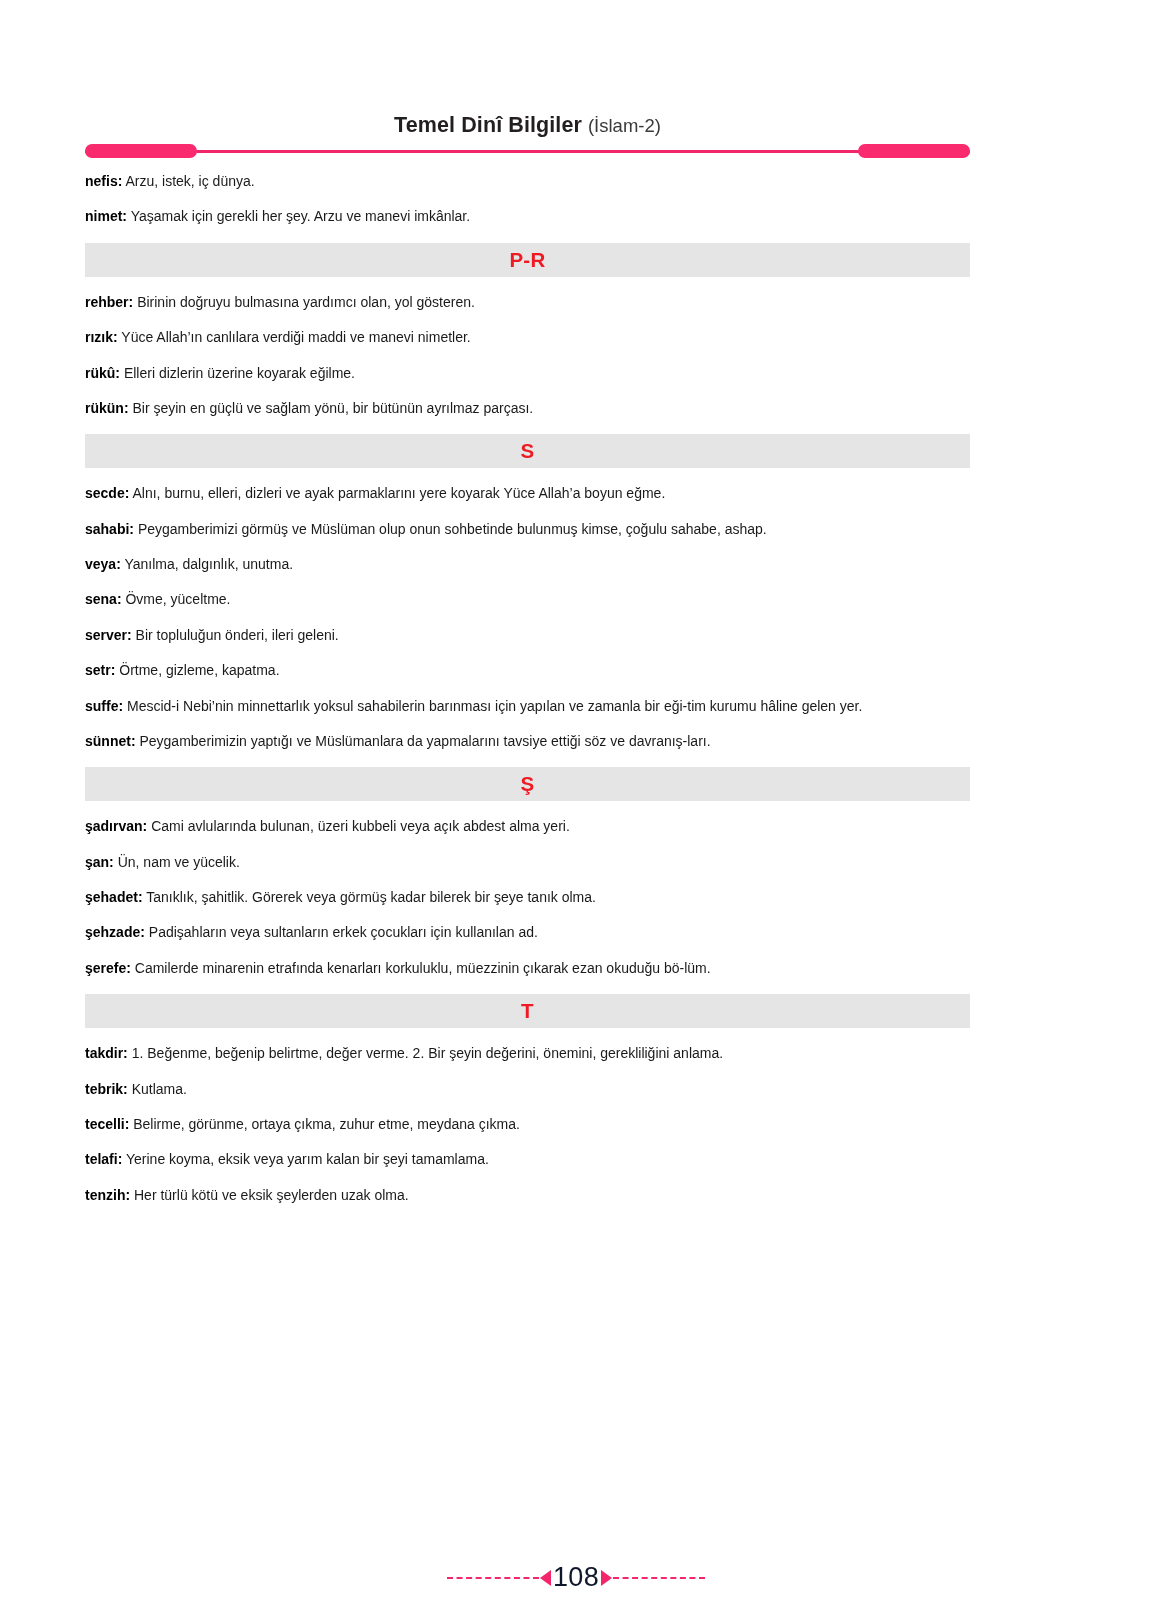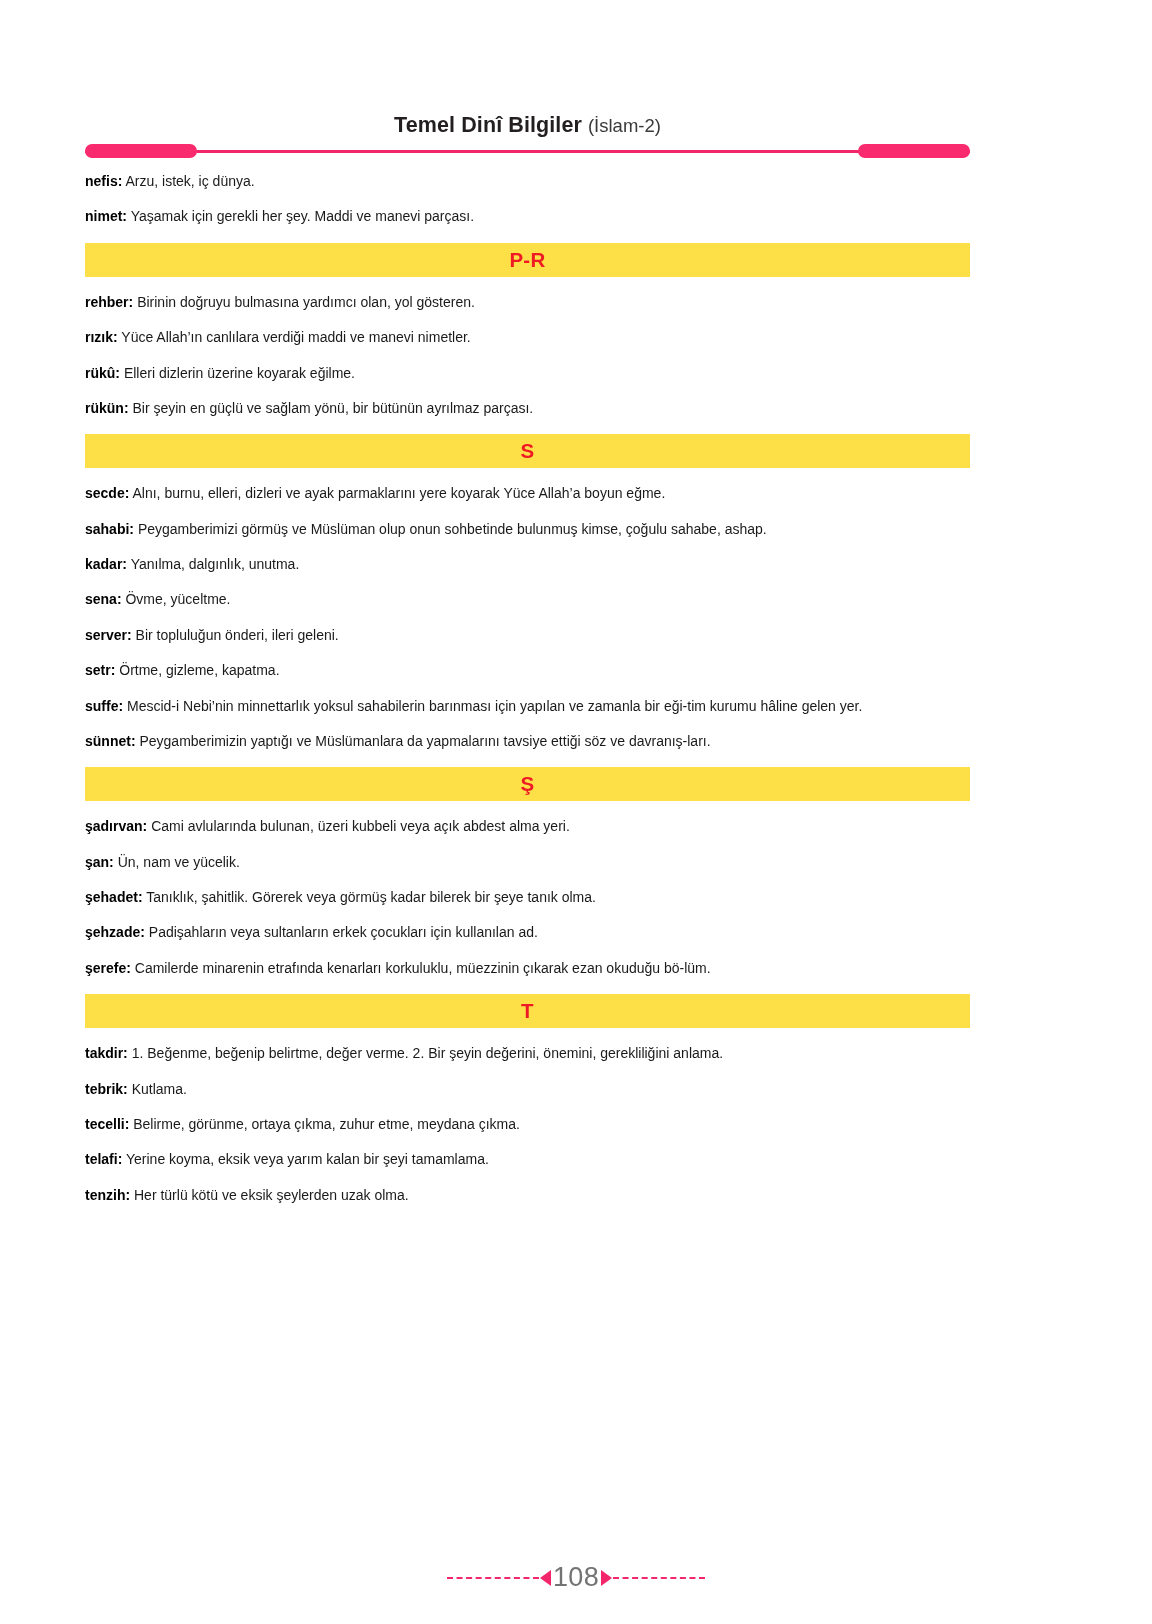--- a/index.html
+++ b/index.html
@@ -96,21 +96,21 @@
     color: #000000;
   }
   .entry .def {
     font-weight: 400;
   }
 
   
   .section-band {
     width: 885px;
     height: 34px;
-    background: #fde047;
+    background: #e5e5e5;
     margin: 0 0 16px 0;
     display: flex;
     align-items: center;
     justify-content: center;
   }
   .section-band .letter {
     color: #ef1b24;
     font-weight: 700;
     font-size: 20.5px;
     letter-spacing: 0.3px;
@@ -143,21 +143,21 @@
   }
   .folio-arrow-left {
     border-right: 11px solid #f4266b;
     margin-left: 1px;
   }
   .folio-arrow-right {
     border-left: 11px solid #f4266b;
     margin-right: 1px;
   }
   .folio-number {
-    color: #737373;
+    color: #0f172a;
     font-size: 27px;
     font-weight: 400;
     line-height: 1;
     padding: 0 2px;
     letter-spacing: 0.3px;
   }
 </style>
 </head>
 <body>
 
@@ -170,38 +170,38 @@
   </div>
 
   <div class="head-rule">
     <div class="line"></div>
     <div class="cap cap-left"></div>
     <div class="cap cap-right"></div>
   </div>
 
   <div class="content" id="glossary-content">
       <p class="entry"><span class="term">nefis:</span> <span class="def">Arzu, istek, iç dünya.</span></p>
-      <p class="entry"><span class="term">nimet:</span> <span class="def">Yaşamak için gerekli her şey. Maddi ve manevi parçası.</span></p>
+      <p class="entry"><span class="term">nimet:</span> <span class="def">Yaşamak için gerekli her şey. Arzu ve manevi imkânlar.</span></p>
       <div class="band-wrap">
         <div class="section-band">
           <span class="letter">P-R</span>
         </div>
       </div>
       <p class="entry"><span class="term">rehber:</span> <span class="def">Birinin doğruyu bulmasına yardımcı olan, yol gösteren.</span></p>
       <p class="entry"><span class="term">rızık:</span> <span class="def">Yüce Allah’ın canlılara verdiği maddi ve manevi nimetler.</span></p>
       <p class="entry"><span class="term">rükû:</span> <span class="def">Elleri dizlerin üzerine koyarak eğilme.</span></p>
       <p class="entry"><span class="term">rükün:</span> <span class="def">Bir şeyin en güçlü ve sağlam yönü, bir bütünün ayrılmaz parçası.</span></p>
       <div class="band-wrap">
         <div class="section-band">
           <span class="letter">S</span>
         </div>
       </div>
       <p class="entry"><span class="term">secde:</span> <span class="def">Alnı, burnu, elleri, dizleri ve ayak parmaklarını yere koyarak Yüce Allah’a boyun eğme.</span></p>
       <p class="entry"><span class="term">sahabi:</span> <span class="def">Peygamberimizi görmüş ve Müslüman olup onun sohbetinde bulunmuş kimse, çoğulu sahabe, ashap.</span></p>
-      <p class="entry"><span class="term">kadar:</span> <span class="def">Yanılma, dalgınlık, unutma.</span></p>
+      <p class="entry"><span class="term">veya:</span> <span class="def">Yanılma, dalgınlık, unutma.</span></p>
       <p class="entry"><span class="term">sena:</span> <span class="def">Övme, yüceltme.</span></p>
       <p class="entry"><span class="term">server:</span> <span class="def">Bir topluluğun önderi, ileri geleni.</span></p>
       <p class="entry"><span class="term">setr:</span> <span class="def">Örtme, gizleme, kapatma.</span></p>
       <p class="entry"><span class="term">suffe:</span> <span class="def">Mescid-i Nebi’nin minnettarlık yoksul sahabilerin barınması için yapılan ve zamanla bir eği-tim kurumu hâline gelen yer.</span></p>
       <p class="entry"><span class="term">sünnet:</span> <span class="def">Peygamberimizin yaptığı ve Müslümanlara da yapmalarını tavsiye ettiği söz ve davranış-ları.</span></p>
       <div class="band-wrap">
         <div class="section-band">
           <span class="letter">Ş</span>
         </div>
       </div>

